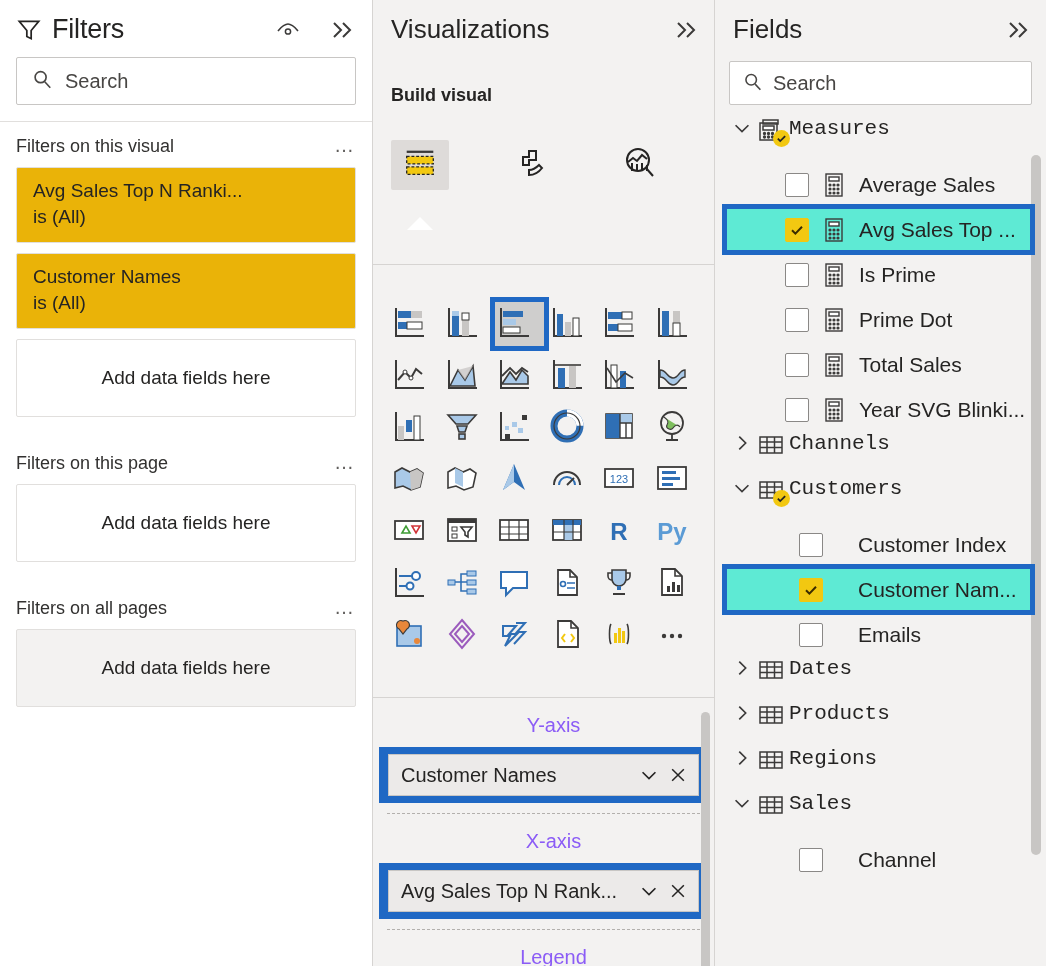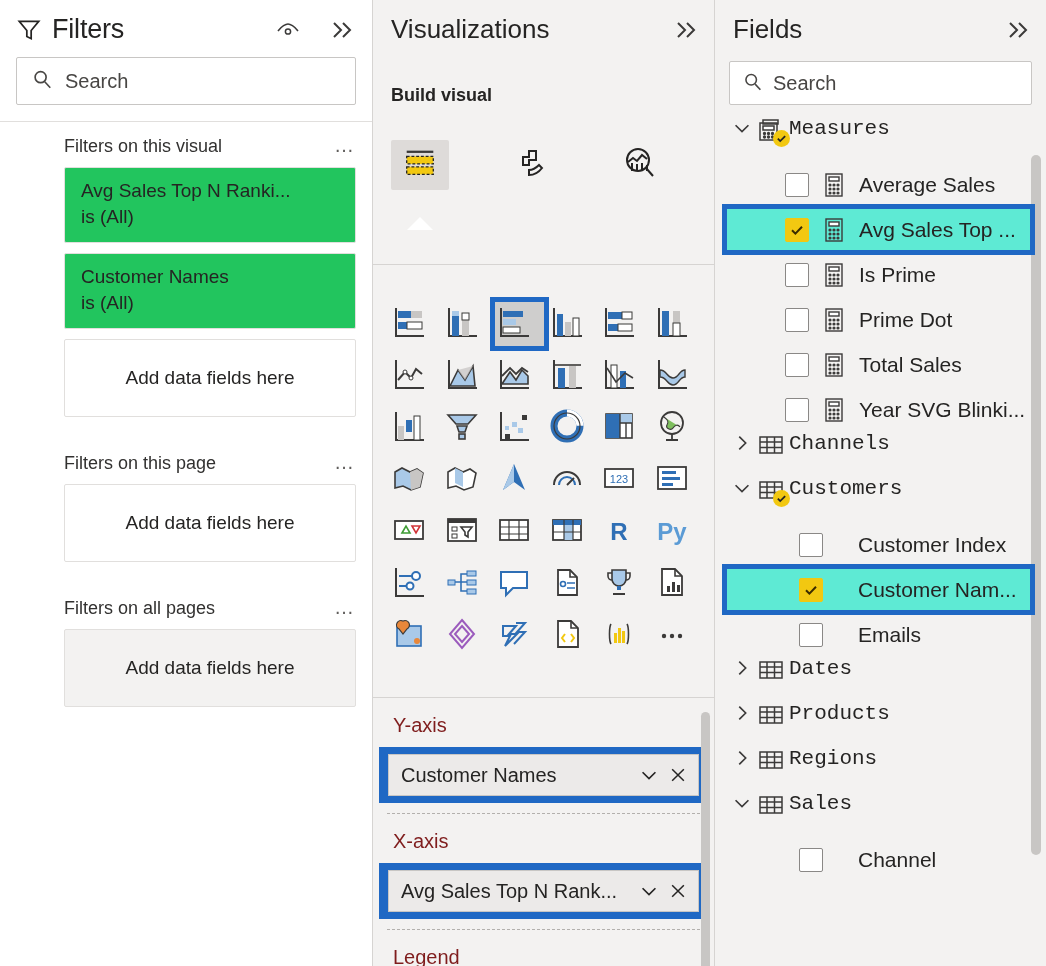--- a/index.html
+++ b/index.html
@@ -28,27 +28,27 @@
   .head-icon.eye { margin-right: 18px; }
   .search-wrap { padding: 4px 16px 16px 16px; }
   .search-box {
     height: 48px; border: 1px solid #c8c6c4; background: #fff;
     display: flex; align-items: center; gap: 12px; padding: 0 14px;
     border-radius: 2px;
   }
   .search-box .txt { font-size: 20px; color: #484644; }
   .sect-divider { border-top: 1px solid #e1dfdd; }
   .filters-scroll { flex: 1; overflow: hidden; padding: 0; }
-  .filter-section { padding: 14px 16px 8px 16px; margin-left: 48px; }
+  .filter-section { padding: 14px 16px 8px 16px; }
   .filter-section.gapped { padding-top: 28px; }
   .fs-header { display: flex; align-items: baseline; justify-content: space-between; margin-bottom: 10px; }
   .fs-title { font-size: 18px; color: #323130; }
   .fs-dots { font-size: 20px; color: #605e5c; letter-spacing: 2px; cursor: pointer; line-height: 10px; }
   .filter-card {
-    border: 1px solid #e1dfdd; background: #22c55e; border-radius: 2px;
+    border: 1px solid #e1dfdd; background: #eab308; border-radius: 2px;
     padding: 12px 16px 14px 16px; margin-bottom: 10px; cursor: pointer;
   }
   .fc-line1 { font-size: 19px; color: #252423; margin-bottom: 4px; }
   .fc-line2 { font-size: 19px; color: #252423; }
   .drop-zone {
     border: 1px solid #e1dfdd; background: #fff; border-radius: 2px;
     height: 78px; display: flex; align-items: center; justify-content: center;
     font-size: 19px; color: #252423; cursor: pointer;
   }
   .drop-zone.shaded { background: #f3f2f1; }
@@ -85,21 +85,21 @@
   }
   .gal-cell {
     height: 46px; display: flex; align-items: center; justify-content: flex-start;
     cursor: pointer; position: relative;
   }
   .gal-cell.selected { outline: 5px solid #1f68c4; outline-offset: -1px; background: #cfcecd; z-index: 2; }
   .gal-ico { width: 40px; height: 40px; }
 
   
   .wells { flex: 1; background: #f3f2f1; position: relative; overflow: hidden; border-top: 1px solid #d6d4d2; }
-  .well-label { font-size: 20px; color: #7f1d1d; padding: 16px 0 10px 20px; }
+  .well-label { font-size: 20px; color: #8b5cf6; padding: 16px 0 10px 20px; text-align: center; }
   .well-slot-outer { padding: 0 14px 0 14px; }
   .well-slot-outer.hl { background: #1f68c4; padding: 7px 9px 7px 9px; margin: 0 6px; }
   .well-chip {
     background: #eceae9; border: 1px solid #c8c6c4; height: 42px;
     display: flex; align-items: center; padding: 0 10px 0 12px; gap: 8px;
     font-size: 20px; color: #252423; cursor: pointer;
   }
   .chip-text { flex: 1; white-space: nowrap; overflow: hidden; }
   .chip-ico { cursor: pointer; display: flex; align-items: center; color: #252423; }
   .well-dashed { border-top: 1px dashed #b3b0ad; margin: 10px 14px 0 14px; }

